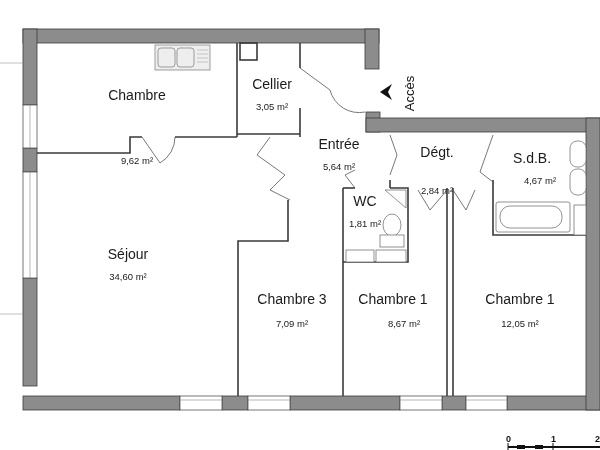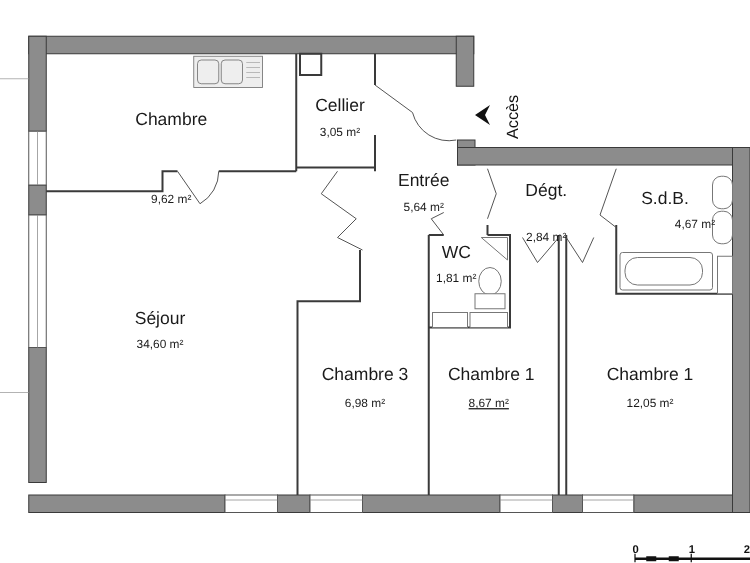--- a/index.html
+++ b/index.html
@@ -141,33 +141,33 @@
 <div class="label room-name" style="left:272px;top:84px;">Cellier</div>
 <div class="label room-area" style="left:272px;top:106px;">3,05 m²</div>
 
 <div class="label room-name" style="left:339px;top:144px;">Entrée</div>
 <div class="label room-area" style="left:339px;top:166px;">5,64 m²</div>
 
 <div class="label room-name" style="left:437px;top:152px;">Dégt.</div>
 <div class="label room-area" style="left:437px;top:190px;">2,84 m²</div>
 
 <div class="label room-name" style="left:532px;top:158px;">S.d.B.</div>
-<div class="label room-area" style="left:556px;top:180px;">4,67 m²</div>
+<div class="label room-area" style="left:540px;top:180px;">4,67 m²</div>
 
 <div class="label room-name" style="left:365px;top:201px;">WC</div>
 <div class="label room-area" style="left:365px;top:223px;">1,81 m²</div>
 
 <div class="label room-name" style="left:128px;top:254px;">Séjour</div>
 <div class="label room-area" style="left:128px;top:276px;">34,60 m²</div>
 
 <div class="label room-name" style="left:292px;top:299px;">Chambre 3</div>
-<div class="label room-area" style="left:292px;top:323px;">6,98 m²</div>
+<div class="label room-area" style="left:292px;top:323px;">7,09 m²</div>
 
 <div class="label room-name" style="left:393px;top:299px;">Chambre 1</div>
-<div class="label room-area" style="left:391px;top:323px;text-decoration:underline;">8,67 m²</div>
+<div class="label room-area" style="left:404px;top:323px;">8,67 m²</div>
 
 <div class="label room-name" style="left:520px;top:299px;">Chambre 1</div>
 <div class="label room-area" style="left:520px;top:323px;">12,05 m²</div>
 
 <div class="acces" style="left:392px;top:86px;">Accès</div>
 
 <div class="scale-txt" style="left:506px;top:434px;">0</div>
 <div class="scale-txt" style="left:551px;top:434px;">1</div>
 <div class="scale-txt" style="left:595px;top:434px;">2</div>
 

